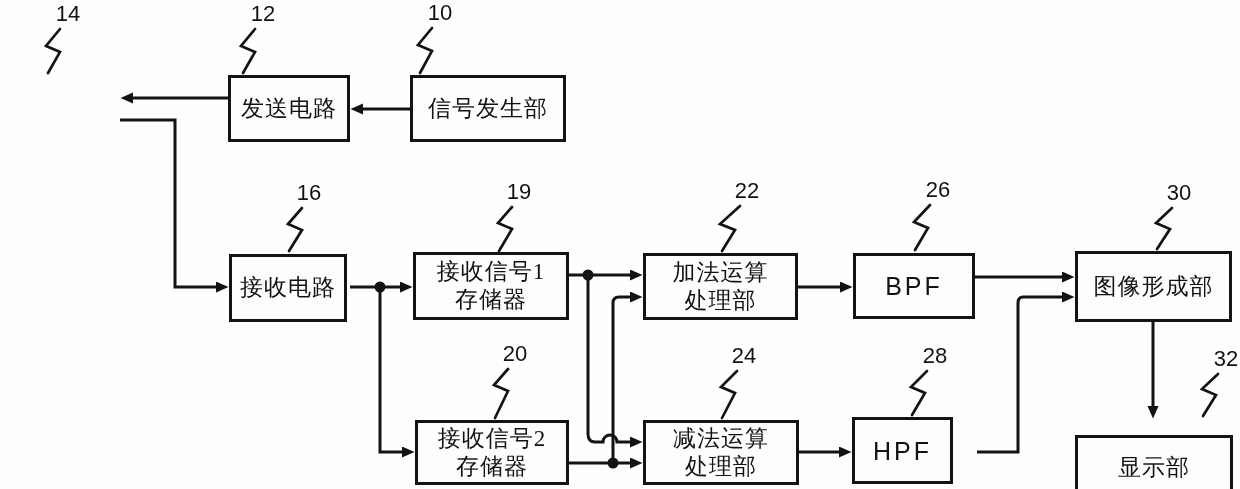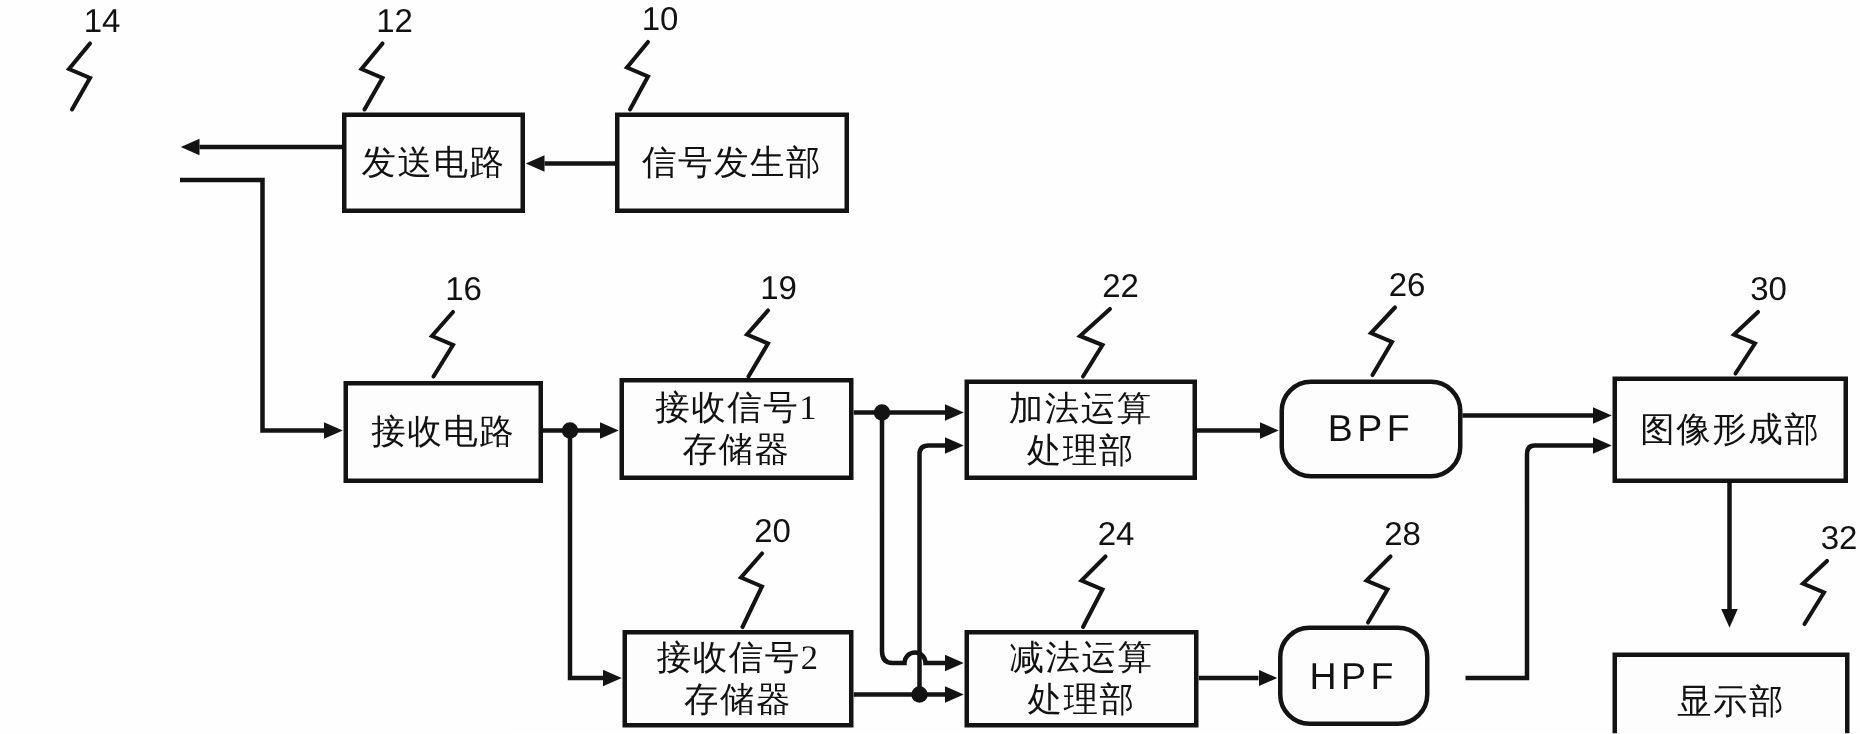--- a/index.html
+++ b/index.html
@@ -23,21 +23,20 @@
     font-size:23px;
     line-height:28px;
     font-family:"Liberation Serif", serif;
     letter-spacing:1px;
   }
   .block.latin{
     font-family:"Liberation Sans", sans-serif;
     font-size:25px;
     letter-spacing:3px;
     font-weight:500;
-    border-radius:21px;
   }
   .ref{
     position:absolute;
     width:56px;
     text-align:center;
     font-size:22px;
     font-weight:500;
     font-family:"Liberation Sans", sans-serif;
   }
 </style>
@@ -100,21 +99,21 @@
   <div class="ref" style="left:487px;top:341px">20</div>
   <div class="ref" style="left:719px;top:178px">22</div>
   <div class="ref" style="left:716px;top:343px">24</div>
   <div class="ref" style="left:910px;top:177px">26</div>
   <div class="ref" style="left:907px;top:343px">28</div>
   <div class="ref" style="left:1151px;top:180px">30</div>
   <div class="ref" style="left:1198px;top:346px">32</div>
 
   <div class="block" style="left:228px;top:75px;width:122px;height:67px">发送电路</div>
   <div class="block" style="left:410px;top:75px;width:156px;height:67px">信号发生部</div>
-  <div class="block" style="left:229px;top:254px;width:133px;height:68px">接收电路</div>
+  <div class="block" style="left:229px;top:254px;width:118px;height:68px">接收电路</div>
   <div class="block" style="left:413px;top:252px;width:156px;height:68px">接收信号1
 存储器</div>
   <div class="block" style="left:415px;top:420px;width:154px;height:65px">接收信号2
 存储器</div>
   <div class="block" style="left:643px;top:253px;width:155px;height:67px">加法运算
 处理部</div>
   <div class="block" style="left:643px;top:420px;width:156px;height:65px">减法运算
 处理部</div>
   <div class="block latin" style="left:853px;top:253px;width:122px;height:66px">BPF</div>
   <div class="block latin" style="left:852px;top:417px;width:101px;height:67px">HPF</div>

